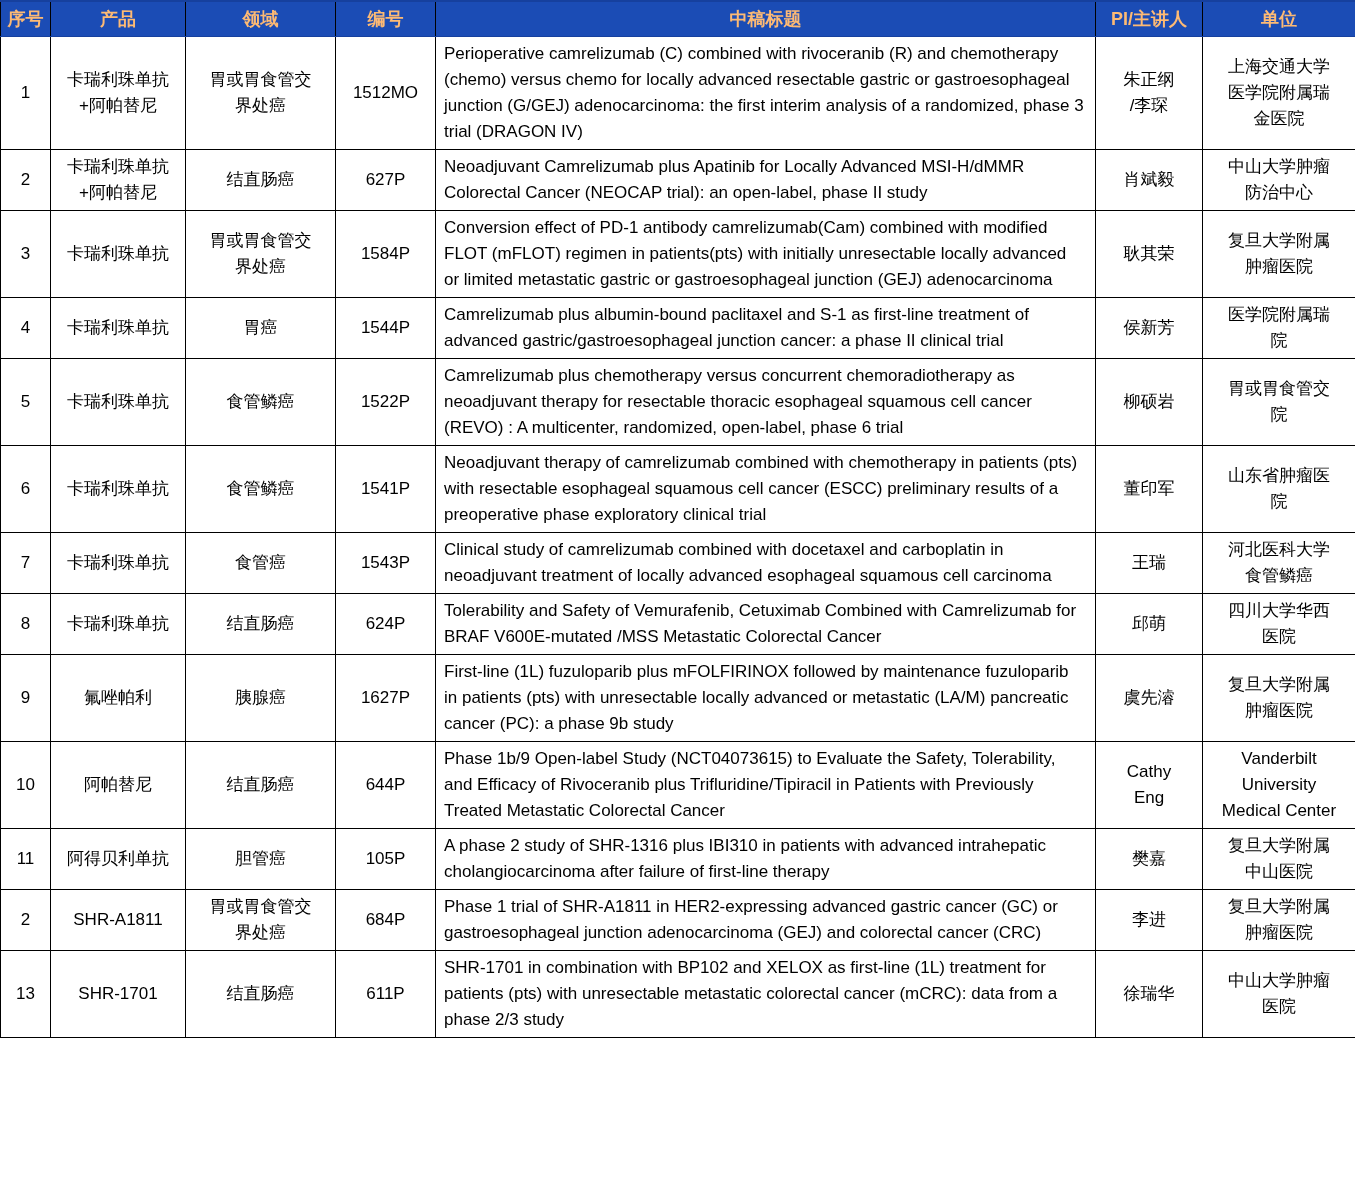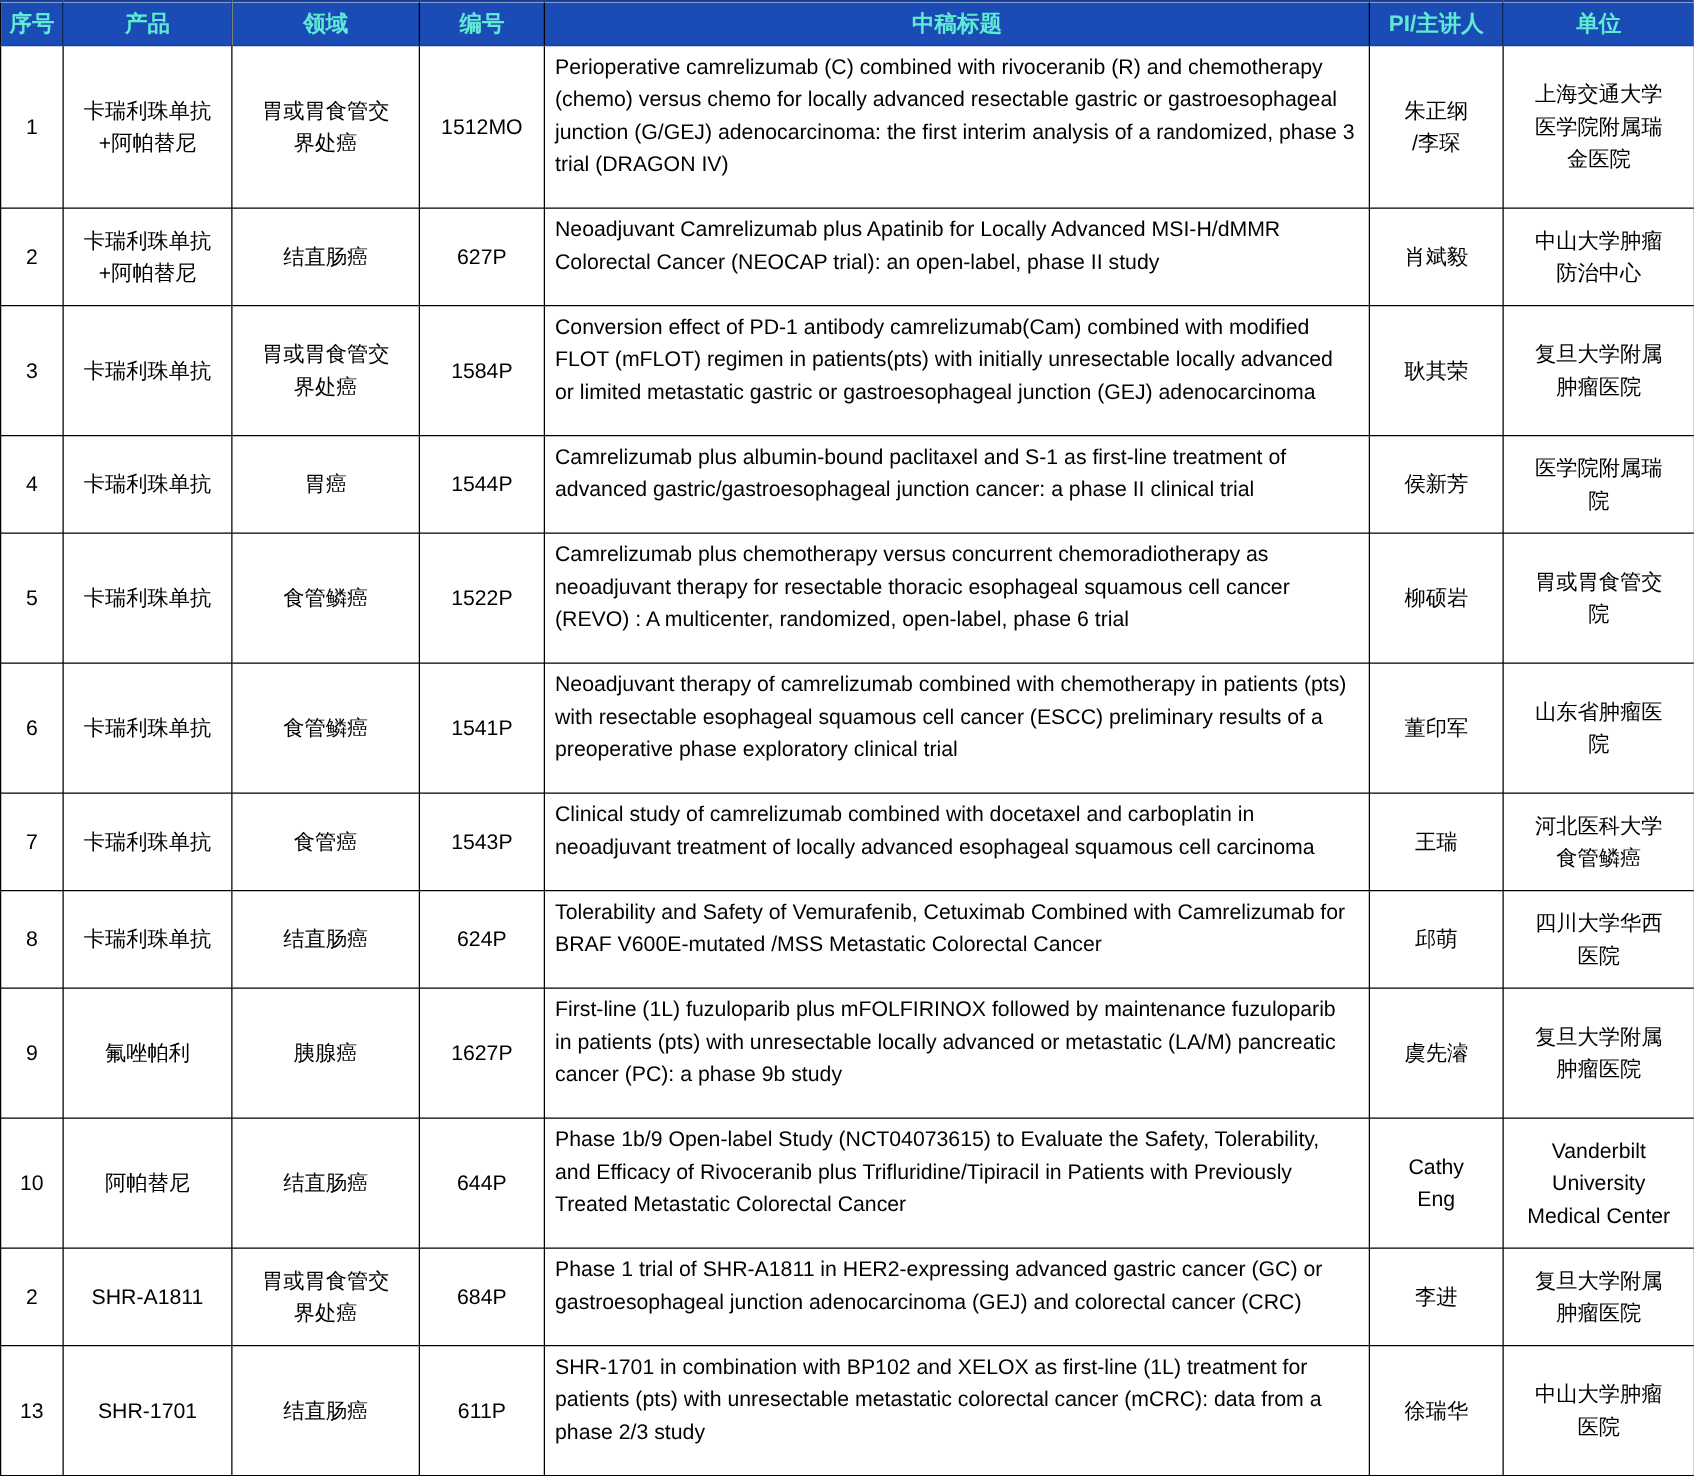--- a/index.html
+++ b/index.html
@@ -23,42 +23,42 @@
   col.col-title { width: 660px; }
   col.col-pi { width: 107px; }
   col.col-unit { width: 153px; }
 
   th, td {
     border: 1px solid #000000;
     overflow: hidden;
   }
   thead th {
     background: #1b4cb5;
-    color: #5eead4;
+    color: #fdba74;
     font-size: 18px;
     font-weight: bold;
     height: 34px;
     vertical-align: middle;
     padding: 0 2px;
     border-top: 2px solid #16409e;
     border-bottom: 1px solid #16409e;
   }
   tbody td {
     color: #000000;
     font-size: 17px;
     line-height: 26px;
     text-align: center;
     vertical-align: middle;
     white-space: pre-line;
     padding: 4px 4px;
     background: #ffffff;
   }
   tbody td.col-title {
     text-align: left;
-    padding: 4px 10px 21px 8px;
+    padding: 4px 10px 4px 8px;
   }
 </style>
 </head>
 <body>
 
 <div class="table-wrap">
   <table>
     <colgroup>
       <col class="col-index">
       <col class="col-product">
@@ -182,20 +182,30 @@
           <td class="col-field">结直肠癌</td>
           <td class="col-code">644P</td>
           <td class="col-title">Phase 1b/9 Open-label Study (NCT04073615) to Evaluate the Safety, Tolerability, and Efficacy of Rivoceranib plus Trifluridine/Tipiracil in Patients with Previously Treated Metastatic Colorectal Cancer</td>
           <td class="col-pi">Cathy
 Eng</td>
           <td class="col-unit">Vanderbilt
 University
 Medical Center</td>
         </tr>
         <tr>
+          <td class="col-index">11</td>
+          <td class="col-product">阿得贝利单抗</td>
+          <td class="col-field">胆管癌</td>
+          <td class="col-code">105P</td>
+          <td class="col-title">A phase 2 study of SHR-1316 plus IBI310 in patients with advanced intrahepatic cholangiocarcinoma after failure of first-line therapy</td>
+          <td class="col-pi">樊嘉</td>
+          <td class="col-unit">复旦大学附属
+中山医院</td>
+        </tr>
+        <tr>
           <td class="col-index">2</td>
           <td class="col-product">SHR-A1811</td>
           <td class="col-field">胃或胃食管交
 界处癌</td>
           <td class="col-code">684P</td>
           <td class="col-title">Phase 1 trial of SHR-A1811 in HER2-expressing advanced gastric cancer (GC) or gastroesophageal junction adenocarcinoma (GEJ) and colorectal cancer (CRC)</td>
           <td class="col-pi">李进</td>
           <td class="col-unit">复旦大学附属
 肿瘤医院</td>
         </tr>

